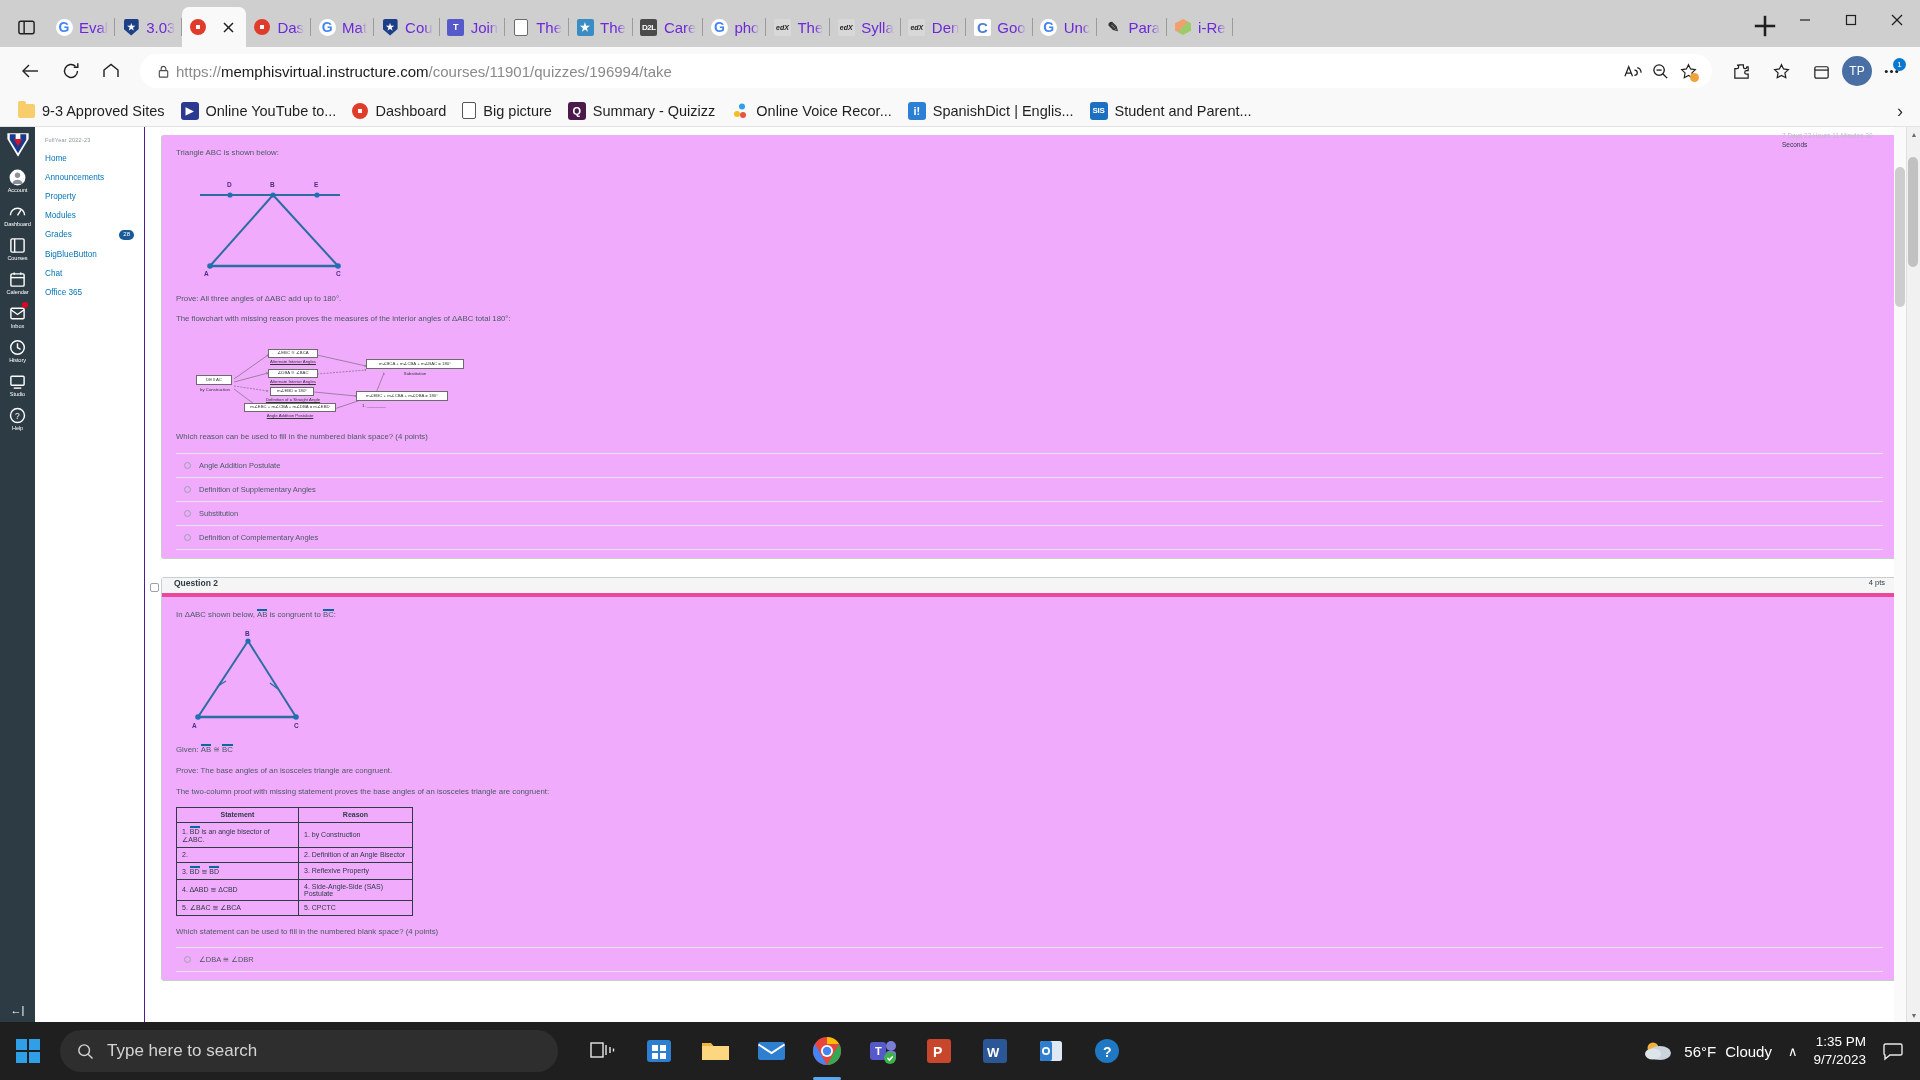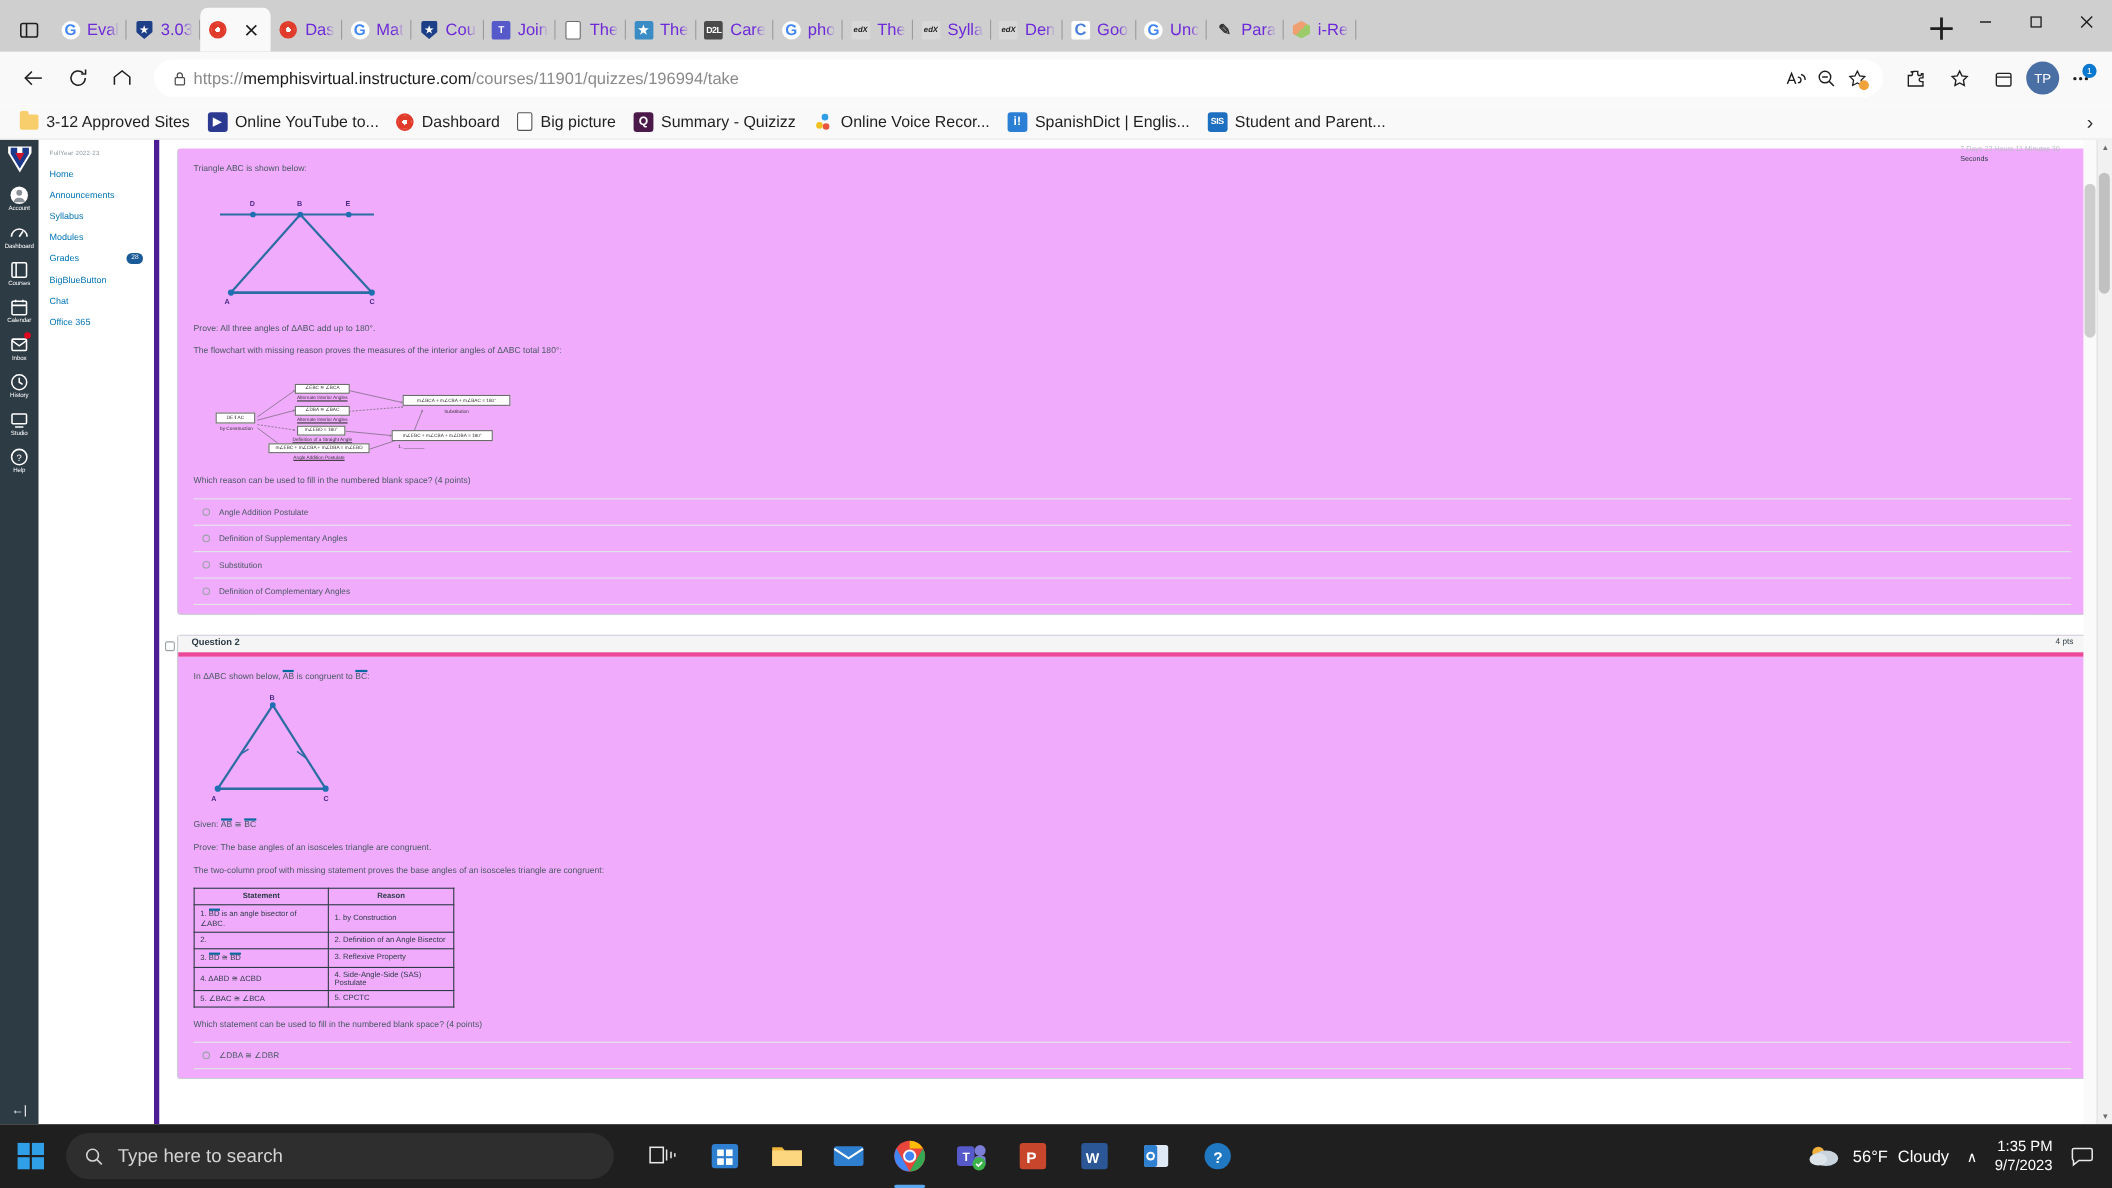--- a/index.html
+++ b/index.html
@@ -139,21 +139,21 @@
   .gn-item { width: 35px; padding: 5px 0 4px; display: flex; flex-direction: column; align-items: center; color: #fff; position: relative; }
   .gn-item .gico { width: 18px; height: 18px; display:flex;align-items:center;justify-content:center; }
   .gn-item .glabel { font-size: 5.6px; margin-top: 1px; letter-spacing: -0.1px; }
   .gn-item .gbadge { position:absolute; top:3px; right:7px; width:6px;height:6px;border-radius:50%;background:#e0061f; }
   .gn-collapse { position: absolute; bottom: 6px; left: 0; width: 35px; display:flex;align-items:center;justify-content:center; color:#fff; font-size:11px; }
 
   .course-nav {
     width: 110px;
     flex: 0 0 110px;
     background: #fff;
-    border-right: 5px solid #4c1d95;
+    border-right: 1px solid #4c1d95;
     padding-top: 10px;
   }
   .cn-term { font-size: 5.6px; color: #8b969e; padding: 0 10px 6px; letter-spacing: .2px; }
   .cn-item { font-size: 8.2px; color: #0374b5; padding: 5px 10px; display: flex; align-items: center; justify-content: space-between; }
   .cn-pill { background: #1a5a96; color: #fff; font-size: 6px; border-radius: 7px; padding: 1px 4px; line-height: 1.3; }
 
   .content-col { flex: 1 1 auto; position: relative; overflow: hidden; background: #fff; }
 
   .quiz-body { padding: 8px 22px 0 16px; }
 
@@ -494,21 +494,21 @@
           <circle cx="10" cy="10" r="1.6"></circle>
           <circle cx="15.5" cy="10" r="1.6"></circle>
         </svg>
       <div class="badge">1</div>
     </div>
   </div>
 
   <div class="bookmarks" id="bookmarks">
       <div class="bm">
         <span class="bm-folder"></span>
-        <span class="bmlabel">3-12 Approved Sites</span>
+        <span class="bmlabel">9-3 Approved Sites</span>
       </div>
       <div class="bm">
         <span class="bmi bmi-yt">▶</span>
         <span class="bmlabel">Online YouTube to...</span>
       </div>
       <div class="bm">
         <span class="bmi-canvas"></span>
         <span class="bmlabel">Dashboard</span>
       </div>
       <div class="bm">
@@ -634,21 +634,21 @@
     <div class="course-nav">
       <div class="cn-term">FullYear 2022-23</div>
       <div id="coursenav">
           <div class="cn-item">
             <span>Home</span>
           </div>
           <div class="cn-item">
             <span>Announcements</span>
           </div>
           <div class="cn-item">
-            <span>Syllabus</span>
+            <span>Property</span>
           </div>
           <div class="cn-item">
             <span>Modules</span>
           </div>
           <div class="cn-item">
             <span>Grades</span>
             <span class="cn-pill">28</span>
           </div>
           <div class="cn-item">
             <span>BigBlueButton</span>

